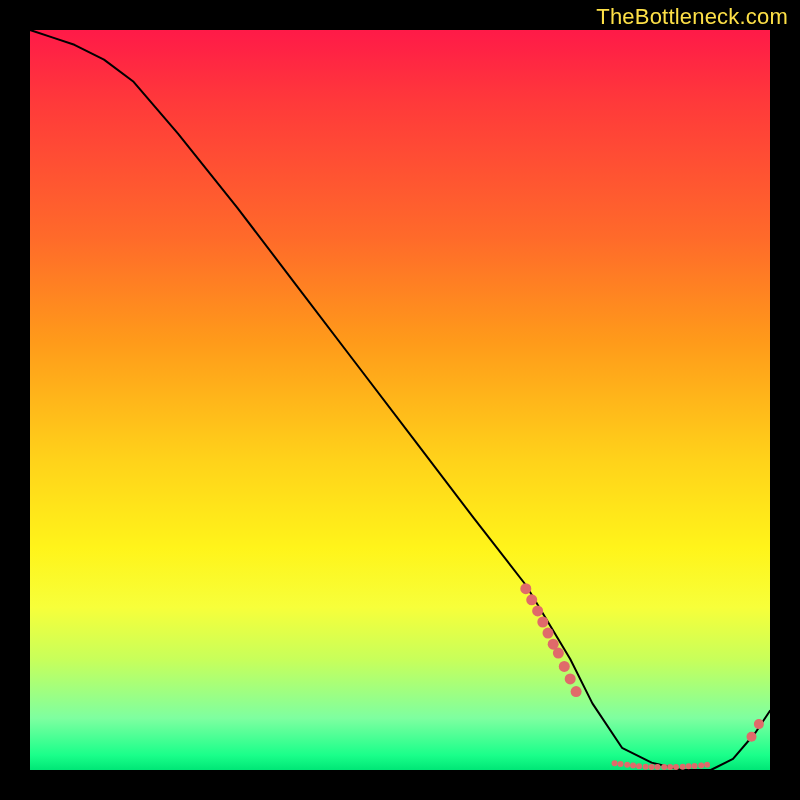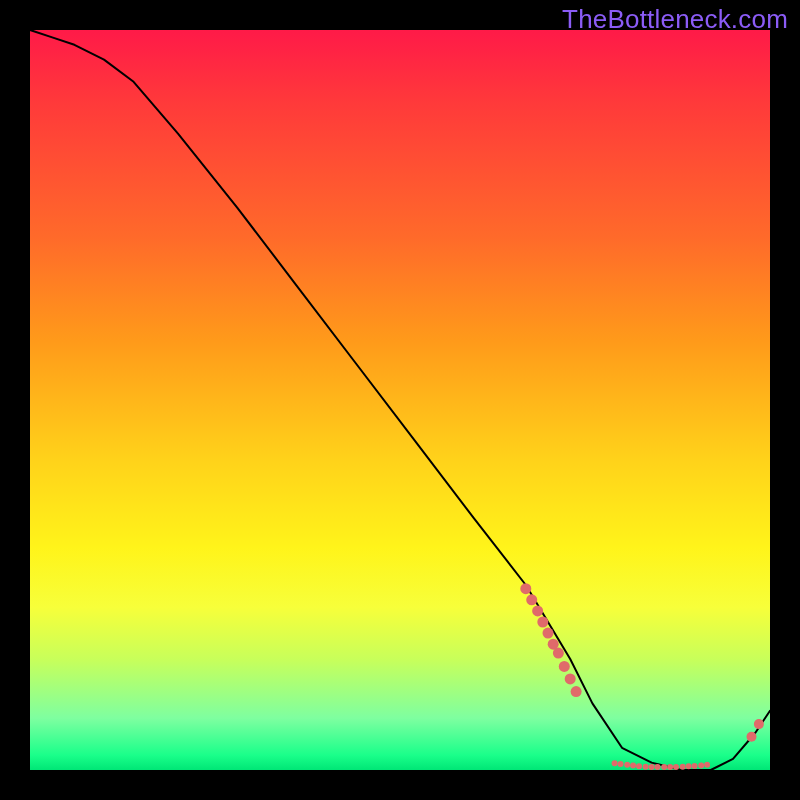--- a/index.html
+++ b/index.html
@@ -14,22 +14,22 @@
   .frame {
     position: relative;
     width: 800px;
     height: 800px;
     background: #000;
   }
   .watermark {
     position: absolute;
     top: 4px;
     right: 12px;
-    color: #8b5cf6;
-    font-size: 26px;
+    color: #fde047;
+    font-size: 22px;
     font-weight: 500;
     letter-spacing: 0.2px;
     user-select: none;
   }
   .plot-area {
     position: absolute;
     left: 30px;
     top: 30px;
     width: 740px;
     height: 740px;

